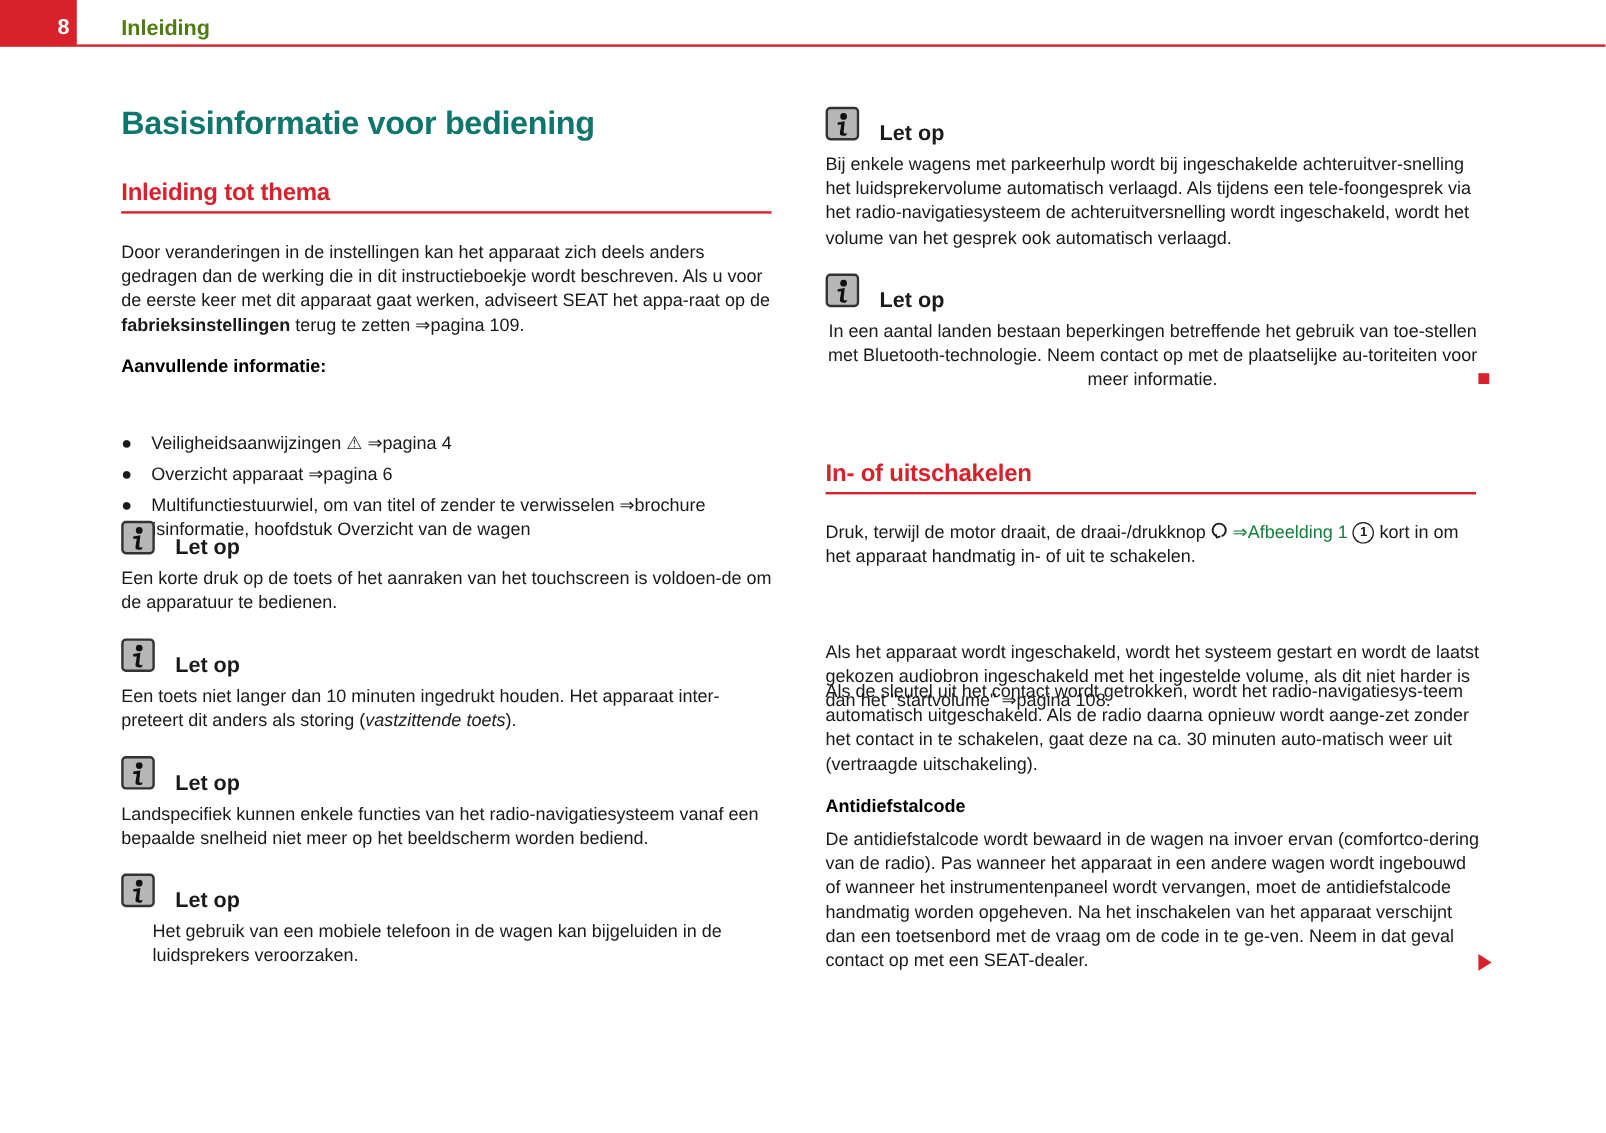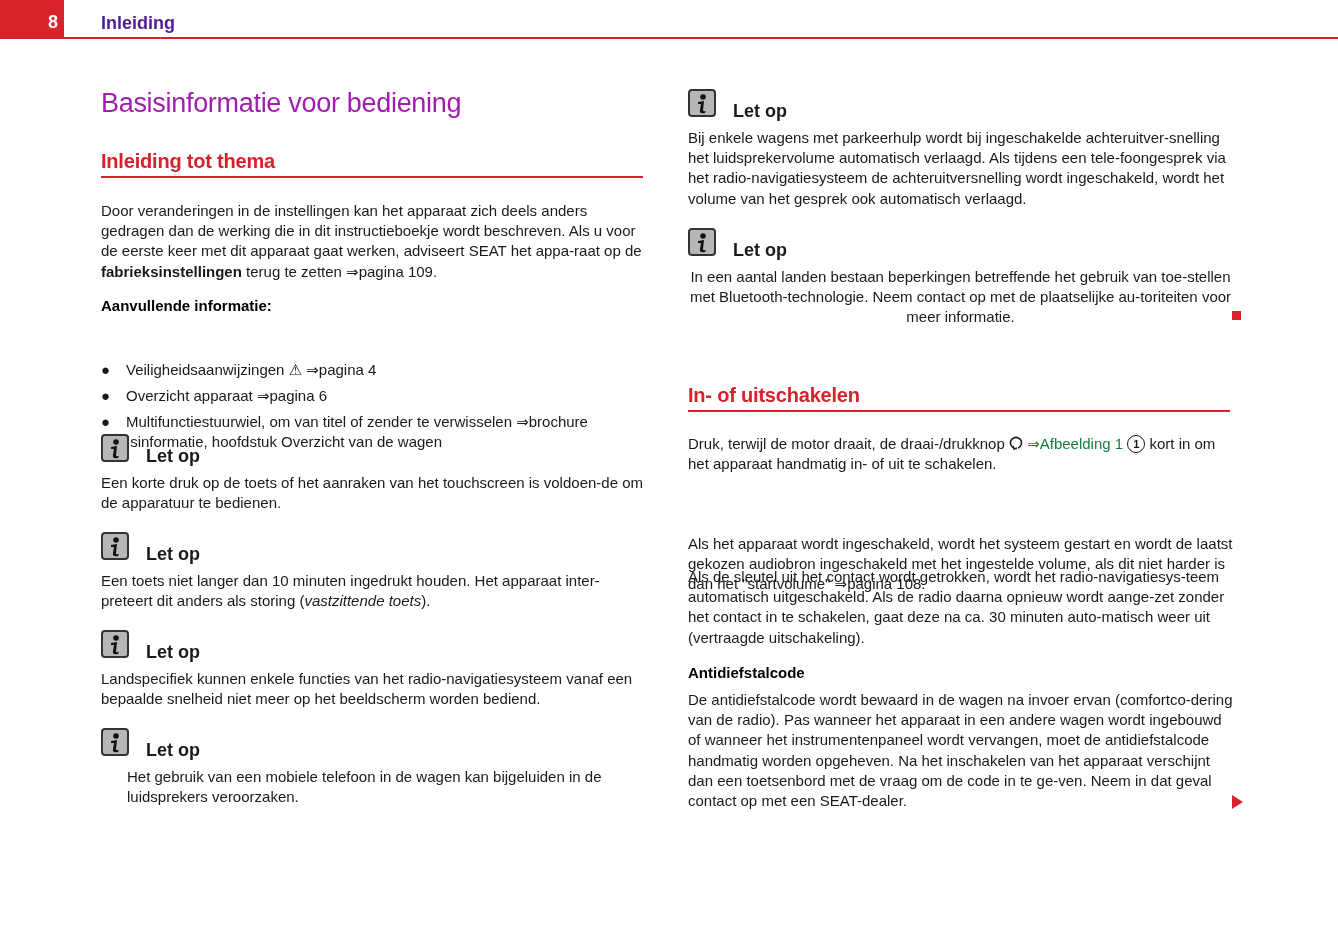--- a/index.html
+++ b/index.html
@@ -15,27 +15,27 @@
   .page-number {
     position: absolute; left: 0; top: 12px; width: 58px; text-align: right;
     color: #fff; font-weight: bold; font-size: 18px;
   }
   .header-line {
     position: absolute; left: 64px; right: 0; top: 37px; height: 2px;
     background: #d7212b;
   }
   .header-title {
     position: absolute; left: 101px; top: 13px;
-    font-weight: bold; font-size: 18px; color: #4c1d95;
+    font-weight: bold; font-size: 18px; color: #4d7c0f;
   }
   .col { position: absolute; top: 0; width: 542px; }
   .col-left { left: 101px; }
   .col-right { left: 688px; }
   .h1 {
-    position: absolute; left: 0; font-size: 27px; font-weight: normal; color: #a21caf;
+    position: absolute; left: 0; font-size: 27px; font-weight: bold; color: #0f766e;
     letter-spacing: -0.3px;
   }
   .h2 {
     position: absolute; left: 0; width: 542px; font-size: 20px; font-weight: bold;
     color: #d7212b; border-bottom: 2px solid #d7212b; padding-bottom: 3px;
     letter-spacing: -0.2px;
   }
   .p {
     position: absolute; left: 0; width: 545px; font-size: 15px; line-height: 20.2px;
     color: #1a1a1a;

